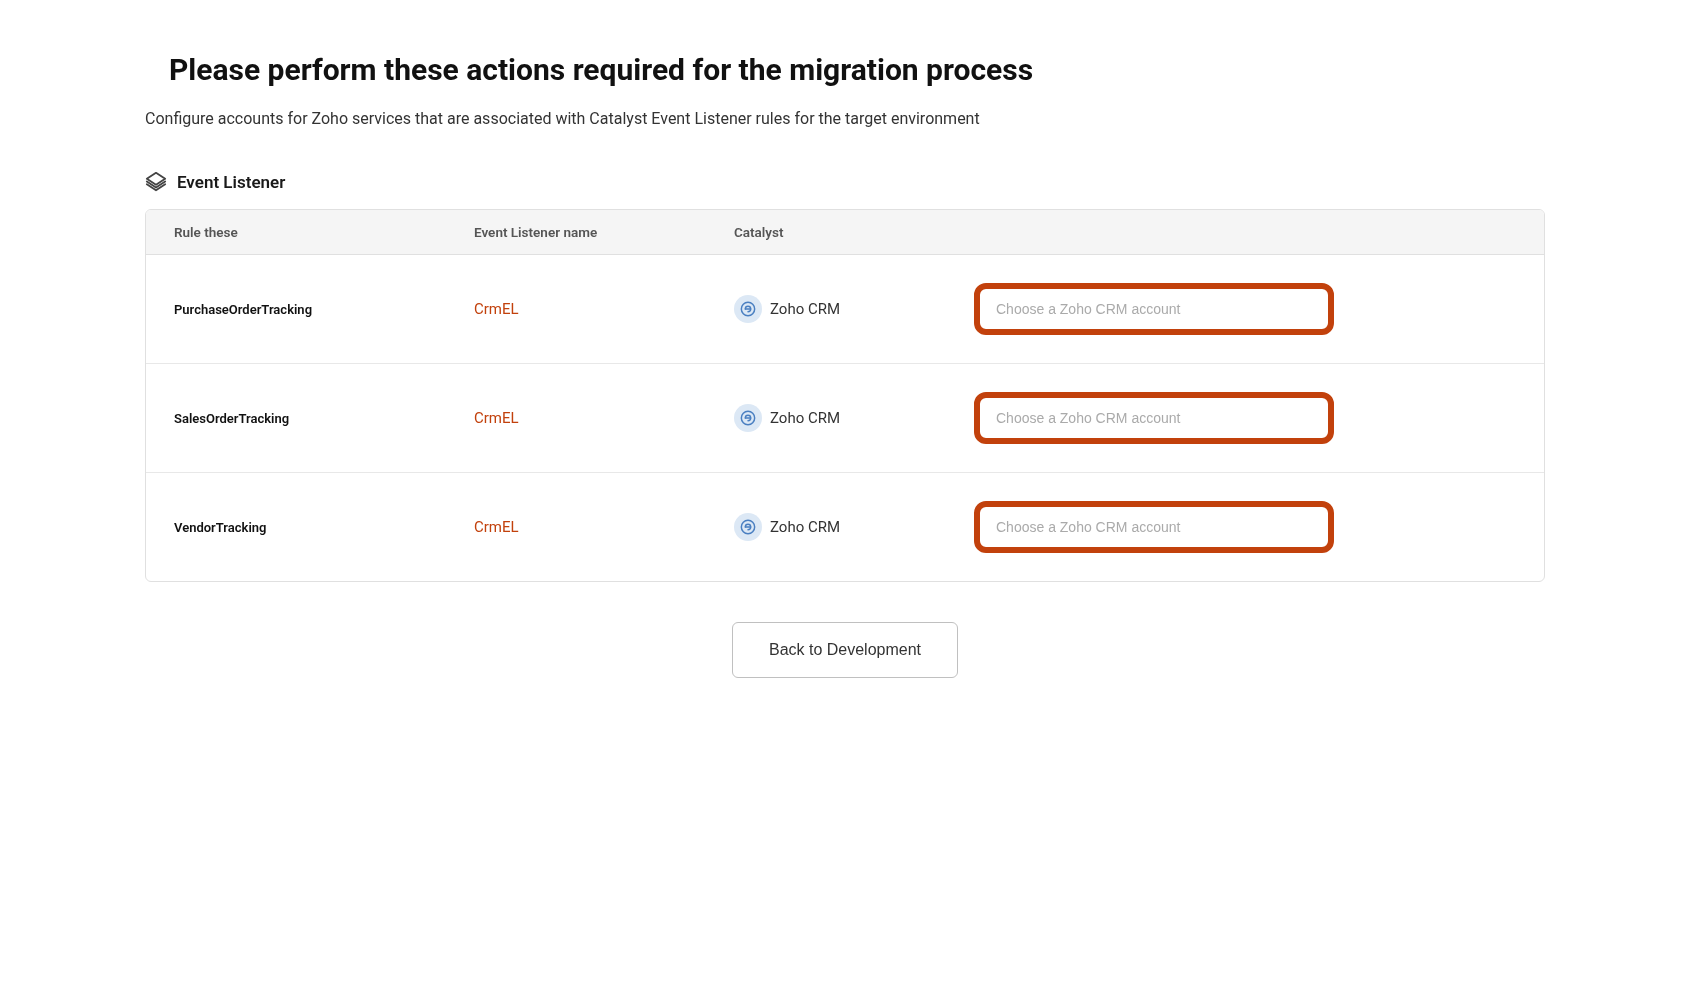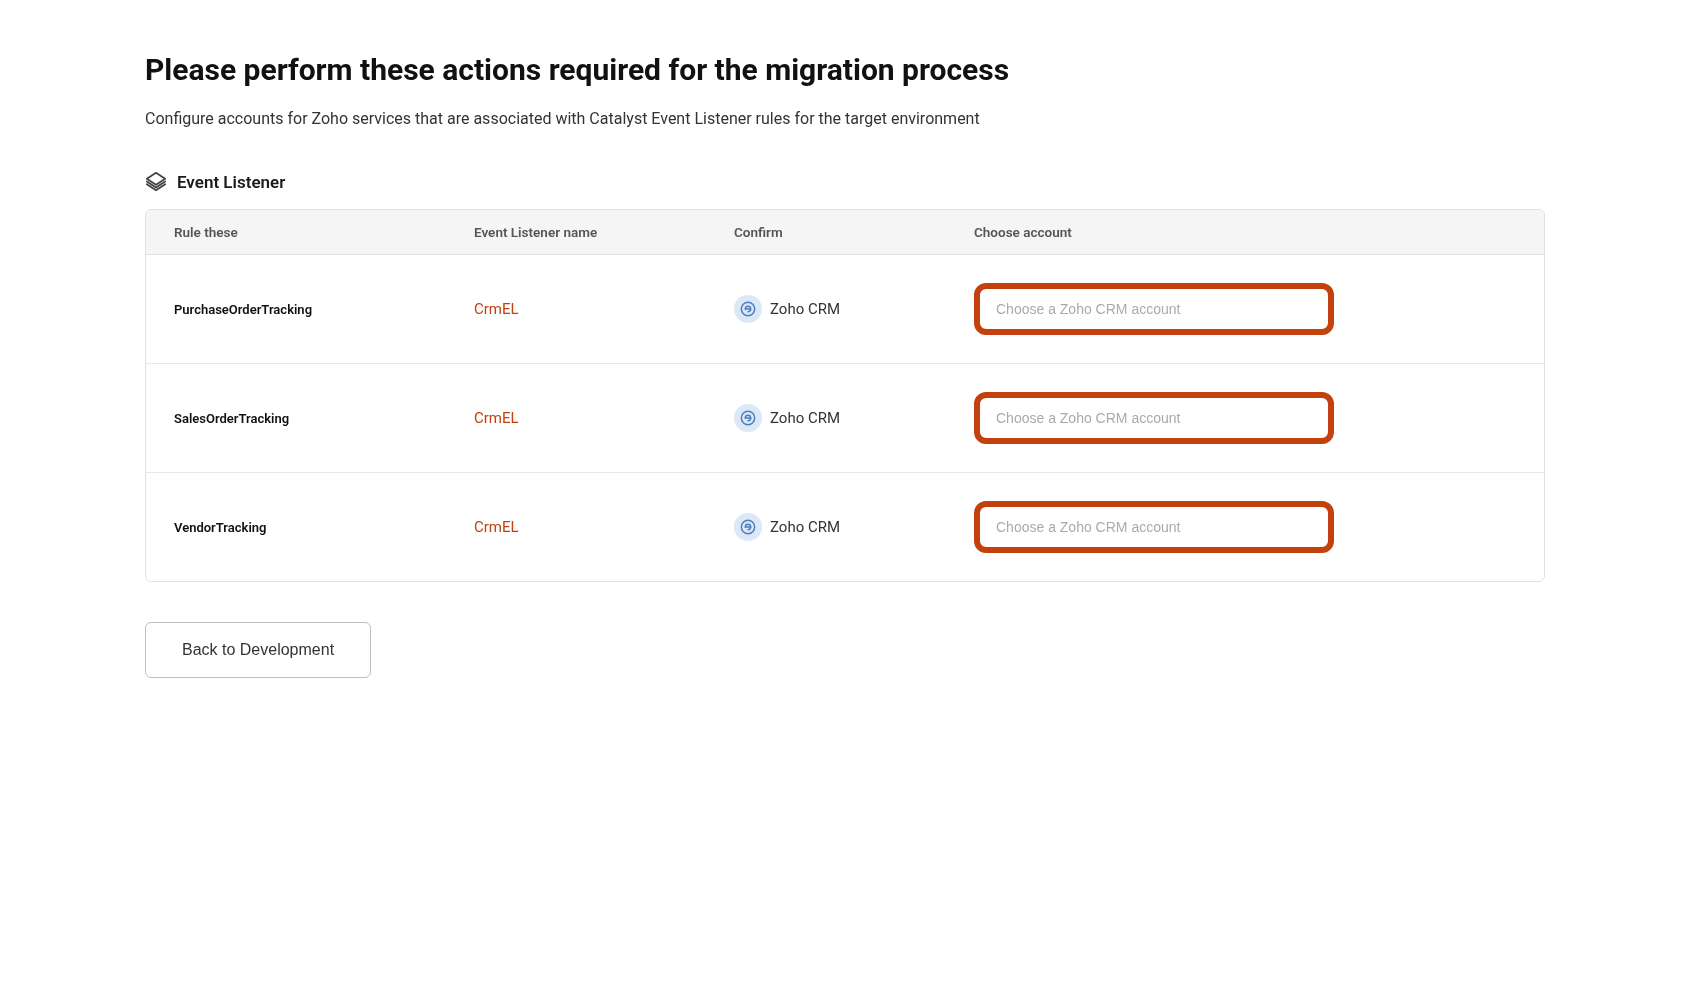--- a/index.html
+++ b/index.html
@@ -24,20 +24,21 @@
       width: 100%;
       max-width: 1400px;
     }
 
     .page-title {
       font-size: 30px;
       font-weight: 700;
       color: #111111;
       margin-bottom: 18px;
       line-height: 1.3;
+      margin-left: 24px;
     }
 
     .page-subtitle {
       font-size: 16px;
       color: #333333;
       margin-bottom: 40px;
       line-height: 1.5;
     }
 
     .section-header {
@@ -140,21 +141,21 @@
       font-size: 14px;
       color: #aaaaaa;
       background: #ffffff;
       appearance: none;
       cursor: pointer;
       outline: none;
     }
 
     .footer-actions {
       display: flex;
-      justify-content: flex-start;
+      justify-content: center;
       gap: 20px;
       margin-top: 10px;
       padding-right: 0;
     }
 
     .btn-back {
       padding: 18px 36px;
       font-size: 16px;
       font-weight: 500;
       color: #333333;
@@ -203,22 +204,21 @@
       </svg>
     </div>
     <span class="section-title">Event Listener</span>
   </div>
 
   <div class="table-wrapper">
 
     <div class="table-header">
       <span class="col-header">Rule these</span>
       <span class="col-header">Event Listener name</span>
-      <span class="col-header">Confirm</span>
-      <span class="col-header">Choose account</span>
+      <span class="col-header">Catalyst</span>
     </div>
 
     <div class="table-row">
       <span class="cell-rule-name">PurchaseOrderTracking</span>
       <span class="cell-listener-name">CrmEL</span>
       <div class="cell-service">
         <div class="crm-icon">
           <svg viewBox="0 0 24 24" fill="none" stroke="#4a7fc1" stroke-width="2.2" stroke-linecap="round" stroke-linejoin="round">
             <circle cx="12" cy="12" r="10"></circle>
             <path d="M8 12c0-2.2 1.8-4 4-4s4 1.8 4 4-1.8 4-4 4"></path>

